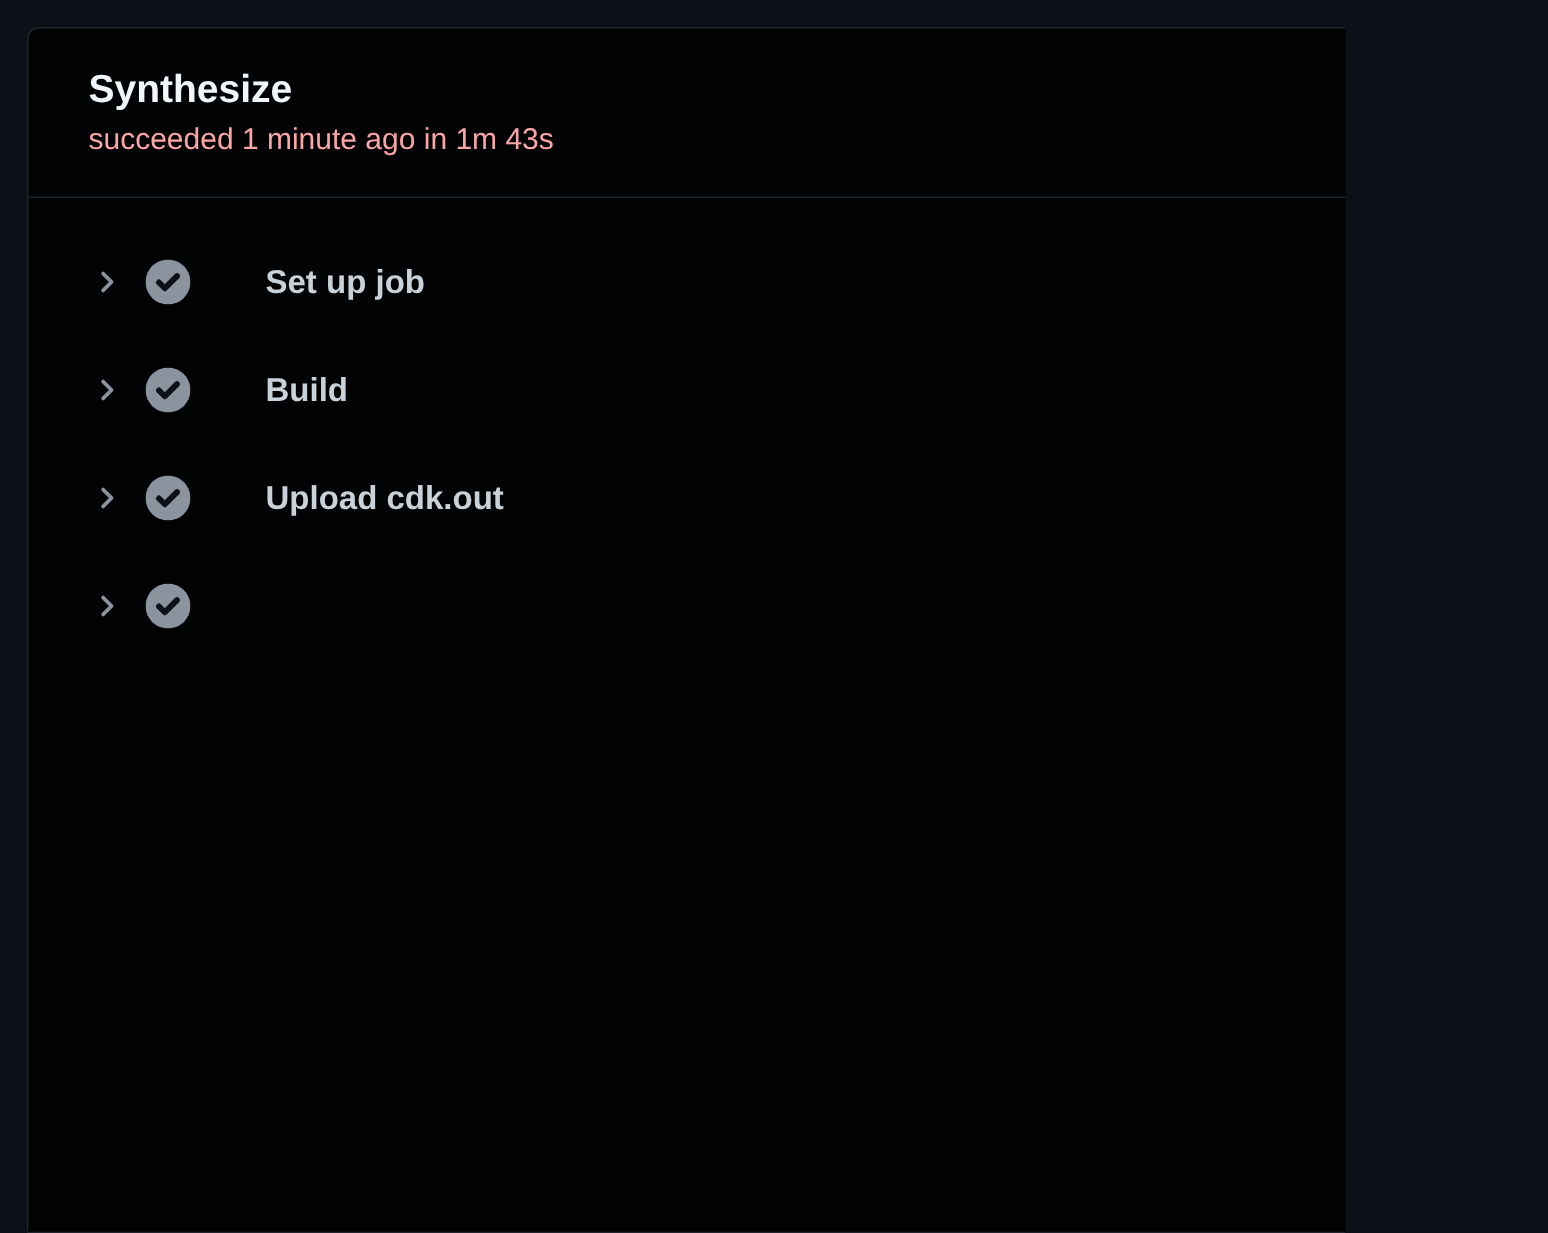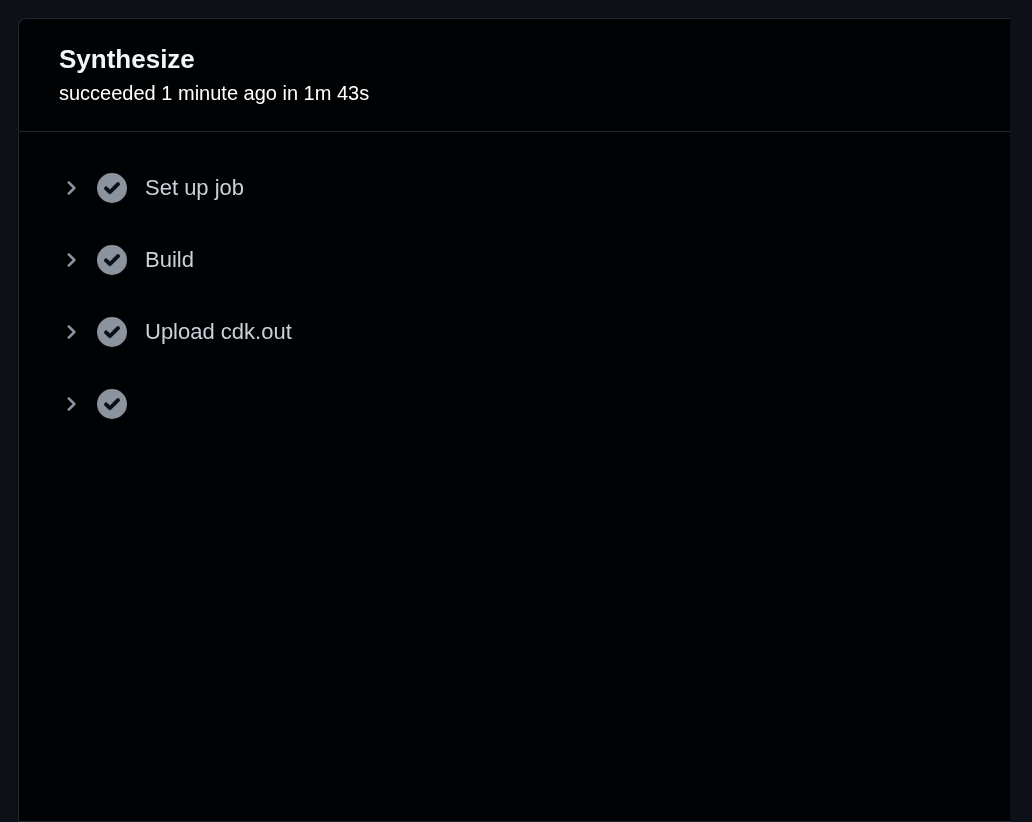--- a/index.html
+++ b/index.html
@@ -15,34 +15,34 @@
       overflow: hidden;
     }
     .panel {
       margin-left: 18px;
       margin-top: 18px;
       background-color: #010203;
       border: 1px solid #21262d;
       border-right: none;
       border-radius: 8px 0 0 0;
       height: 804px;
-      width: 992px;
+      width: 879px;
     }
     .header {
       padding: 24px 40px 26px 40px;
       border-bottom: 1px solid #21262d;
     }
     .title {
       color: #f0f6fc;
       font-size: 26px;
       font-weight: 700;
       line-height: 1.25;
     }
     .subtitle {
-      color: #ffffff;
+      color: #fca5a5;
       font-size: 20px;
       margin-top: 6px;
       font-weight: 400;
     }
     .steps {
       padding: 20px 40px;
     }
     .step-row {
       display: flex;
       align-items: center;
@@ -86,21 +86,22 @@
     .check-path {
       stroke: #0d1117;
       stroke-width: 2.6;
       fill: none;
       stroke-linecap: round;
       stroke-linejoin: round;
     }
     .step-label {
       color: #c9d1d9;
       font-size: 22px;
-      font-weight: 400;
+      font-weight: 700;
+      margin-left: 32px;
     }
   </style>
 </head>
 <body>
 
 <div class="panel">
   <div class="header">
     <div class="title">Synthesize</div>
     <div class="subtitle">succeeded 1 minute ago in 1m 43s</div>
   </div>

